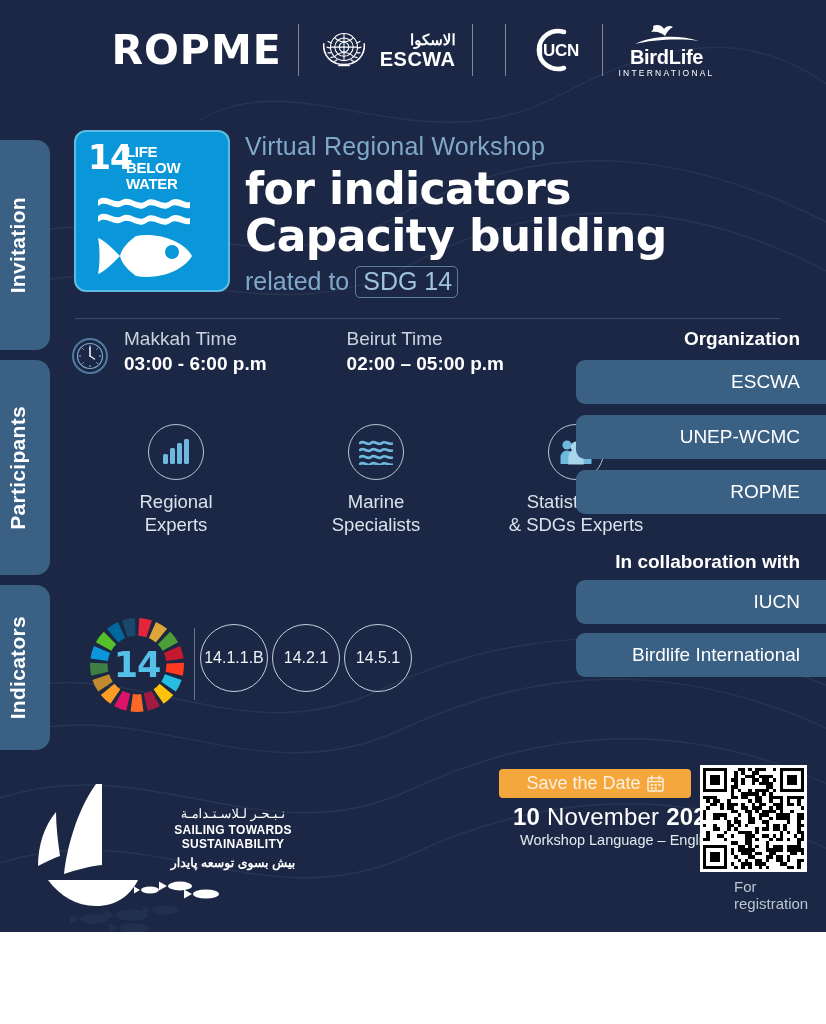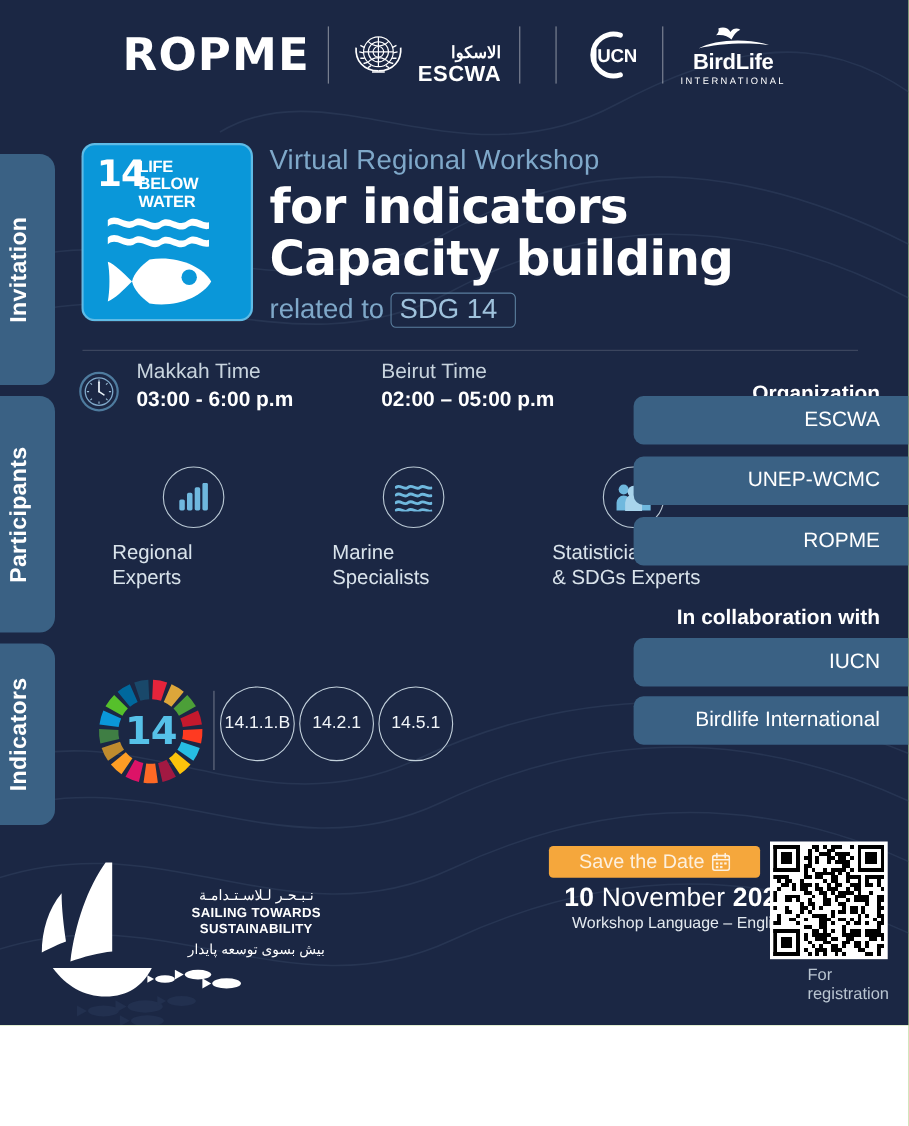--- a/index.html
+++ b/index.html
@@ -5,21 +5,21 @@
   * { box-sizing: border-box; margin: 0; padding: 0; }
   html, body {
     width: 826px; height: 1024px;
     background: #ffffff;
     font-family: "Liberation Sans", sans-serif;
     overflow: hidden;
   }
   #poster {
     position: relative;
     width: 826px; height: 1024px;
-    background: #84cc16;
+    background: #fef9c3;
   }
   
   .board {
     position: absolute; left: 0; top: 0;
     width: 826px; height: 932px;
     background: #1b2744;
     overflow: hidden;
   }
   .board-waves { position: absolute; inset: 0; opacity: .55; }
 
@@ -30,21 +30,21 @@
   }
   .logo-cell { display: flex; align-items: center; justify-content: center; }
   .divider-v {
     width: 1px; height: 52px; background: rgba(255,255,255,.45);
     margin: 0 16px;
   }
   .ropme-word {
     color: #fff; font-weight: bold; font-size: 41px; letter-spacing: 1px;
     font-family: "DejaVu Sans", sans-serif; line-height: 1;
   }
-  .escwa-block { display: flex; align-items: flex-end; gap: 7px; }
+  .escwa-block { display: flex; align-items: center; gap: 7px; }
   .escwa-text { display: flex; flex-direction: column; align-items: flex-end; line-height: 1; }
   .escwa-ar { color: #fff; font-size: 15px; font-weight: bold; letter-spacing: 1px; }
   .escwa-en { color: #fff; font-size: 20px; font-weight: bold; letter-spacing: .5px; margin-top: 2px; }
   .unep-block { display: flex; flex-direction: column; line-height: 1; }
   .unep-top { display: flex; align-items: center; gap: 3px; }
   .unep-un { color: #fff; font-size: 23px; font-weight: bold; letter-spacing: -.5px; }
   .unep-sub { color: #fff; font-size: 9.5px; line-height: 1.18; margin-top: 3px; }
   .wcmc-word { color: #fff; font-size: 26px; font-weight: bold; letter-spacing: -.3px; margin-left: 11px; }
   .iucn-block { position: relative; width: 64px; height: 52px; }
   .iucn-text { position: absolute; left: 17px; top: 17px; color: #fff; font-size: 17px; font-weight: bold; letter-spacing: -.3px; }
@@ -86,50 +86,50 @@
   .hero-kicker { color: #7fa8c9; font-size: 25px; line-height: 1.1; letter-spacing: .2px; }
   .hero-title {
     color: #ffffff; font-weight: bold; font-size: 44px; line-height: 1.08;
     letter-spacing: -.6px; margin-top: 4px;
     font-family: "DejaVu Sans", sans-serif;
   }
   .hero-rel { display: flex; align-items: center; gap: 6px; margin-top: 6px; }
   .hero-rel-lbl { color: #7fa8c9; font-size: 25px; }
   .hero-rel-box {
     color: #9fc2dc; font-size: 25px; border: 1px solid #5b7f9e;
-    border-radius: 5px; padding: 0 16px 2px 7px; line-height: 1.15;
+    border-radius: 5px; padding: 0 5px 2px 7px; line-height: 1.15;
   }
 
   
   .hrule {
     position: absolute; left: 75px; top: 318px; width: 705px; height: 1px;
     background: rgba(255,255,255,.16);
   }
   .clock-ico { position: absolute; left: 70px; top: 336px; }
   .time-wrap { position: absolute; left: 124px; top: 327px; display: flex; gap: 80px; }
   .time-col { line-height: 1.25; }
   .time-lbl { color: #c8d4de; font-size: 19px; }
   .time-val { color: #ffffff; font-weight: bold; font-size: 19px; margin-top: 1px; }
 
   
   .parts { position: absolute; left: 102px; top: 424px; display: flex; gap: 52px; }
-  .part { width: 148px; }
+  .part { width: 148px; text-align: center; }
   .part-circle {
     width: 56px; height: 56px; border-radius: 50%;
     border: 1.6px solid #b9c8d4; margin: 0 auto;
     display: flex; align-items: center; justify-content: center;
   }
   .part-lbl { color: #d9e3eb; font-size: 18.5px; line-height: 1.25; margin-top: 10px; }
 
   
   .org-head {
     position: absolute; right: 26px; width: 250px; text-align: right;
     color: #ffffff; font-weight: bold; font-size: 19px;
   }
-  #org-head-1 { top: 328px; margin-top: 20px; }
+  #org-head-1 { top: 328px; }
   #org-head-2 { top: 551px; }
   .org-pill {
     position: absolute; right: 0; width: 250px; height: 44px;
     background: #3a6184; border-radius: 9px 0 0 9px;
     display: flex; align-items: center; justify-content: flex-end;
     padding-right: 26px; color: #ffffff; font-size: 19px;
   }
   #pill-0 { top: 360px; } #pill-1 { top: 415px; } #pill-2 { top: 470px; }
   #pill-3 { top: 580px; } #pill-4 { top: 633px; }
 
@@ -150,21 +150,21 @@
     border: 1.3px solid #c2d0db;
     display: flex; align-items: center; justify-content: center;
     color: #f0f4f8; font-size: 16px; white-space: nowrap;
   }
 
   
   .sail-wrap { position: absolute; left: 34px; top: 782px; width: 250px; height: 150px; }
   .sail-text { position: absolute; left: 124px; top: 24px; width: 150px; }
   .sail-ar1 { color: #fff; font-size: 13px; text-align: center; letter-spacing: 1.5px; direction: rtl; }
   .sail-en { color: #fff; font-weight: bold; font-size: 12px; line-height: 1.2; text-align: center; letter-spacing: .3px; margin-top: 2px; }
-  .sail-ar2 { color: #fff; font-size: 12.5px; text-align: center; letter-spacing: .5px; direction: rtl; margin-top: 3px; }
+  .sail-ar2 { color: #fff; font-size: 12.5px; text-align: center; letter-spacing: .5px; direction: rtl; margin-top: 3px; font-weight: bold; }
 
   
   .std-btn {
     position: absolute; left: 499px; top: 769px; width: 192px; height: 29px;
     background: #f5a73c; border-radius: 4px;
     display: flex; align-items: center; justify-content: center; gap: 6px;
     color: #fdf0de; font-size: 18px;
   }
   .std-date {
     position: absolute; left: 513px; top: 803px;

